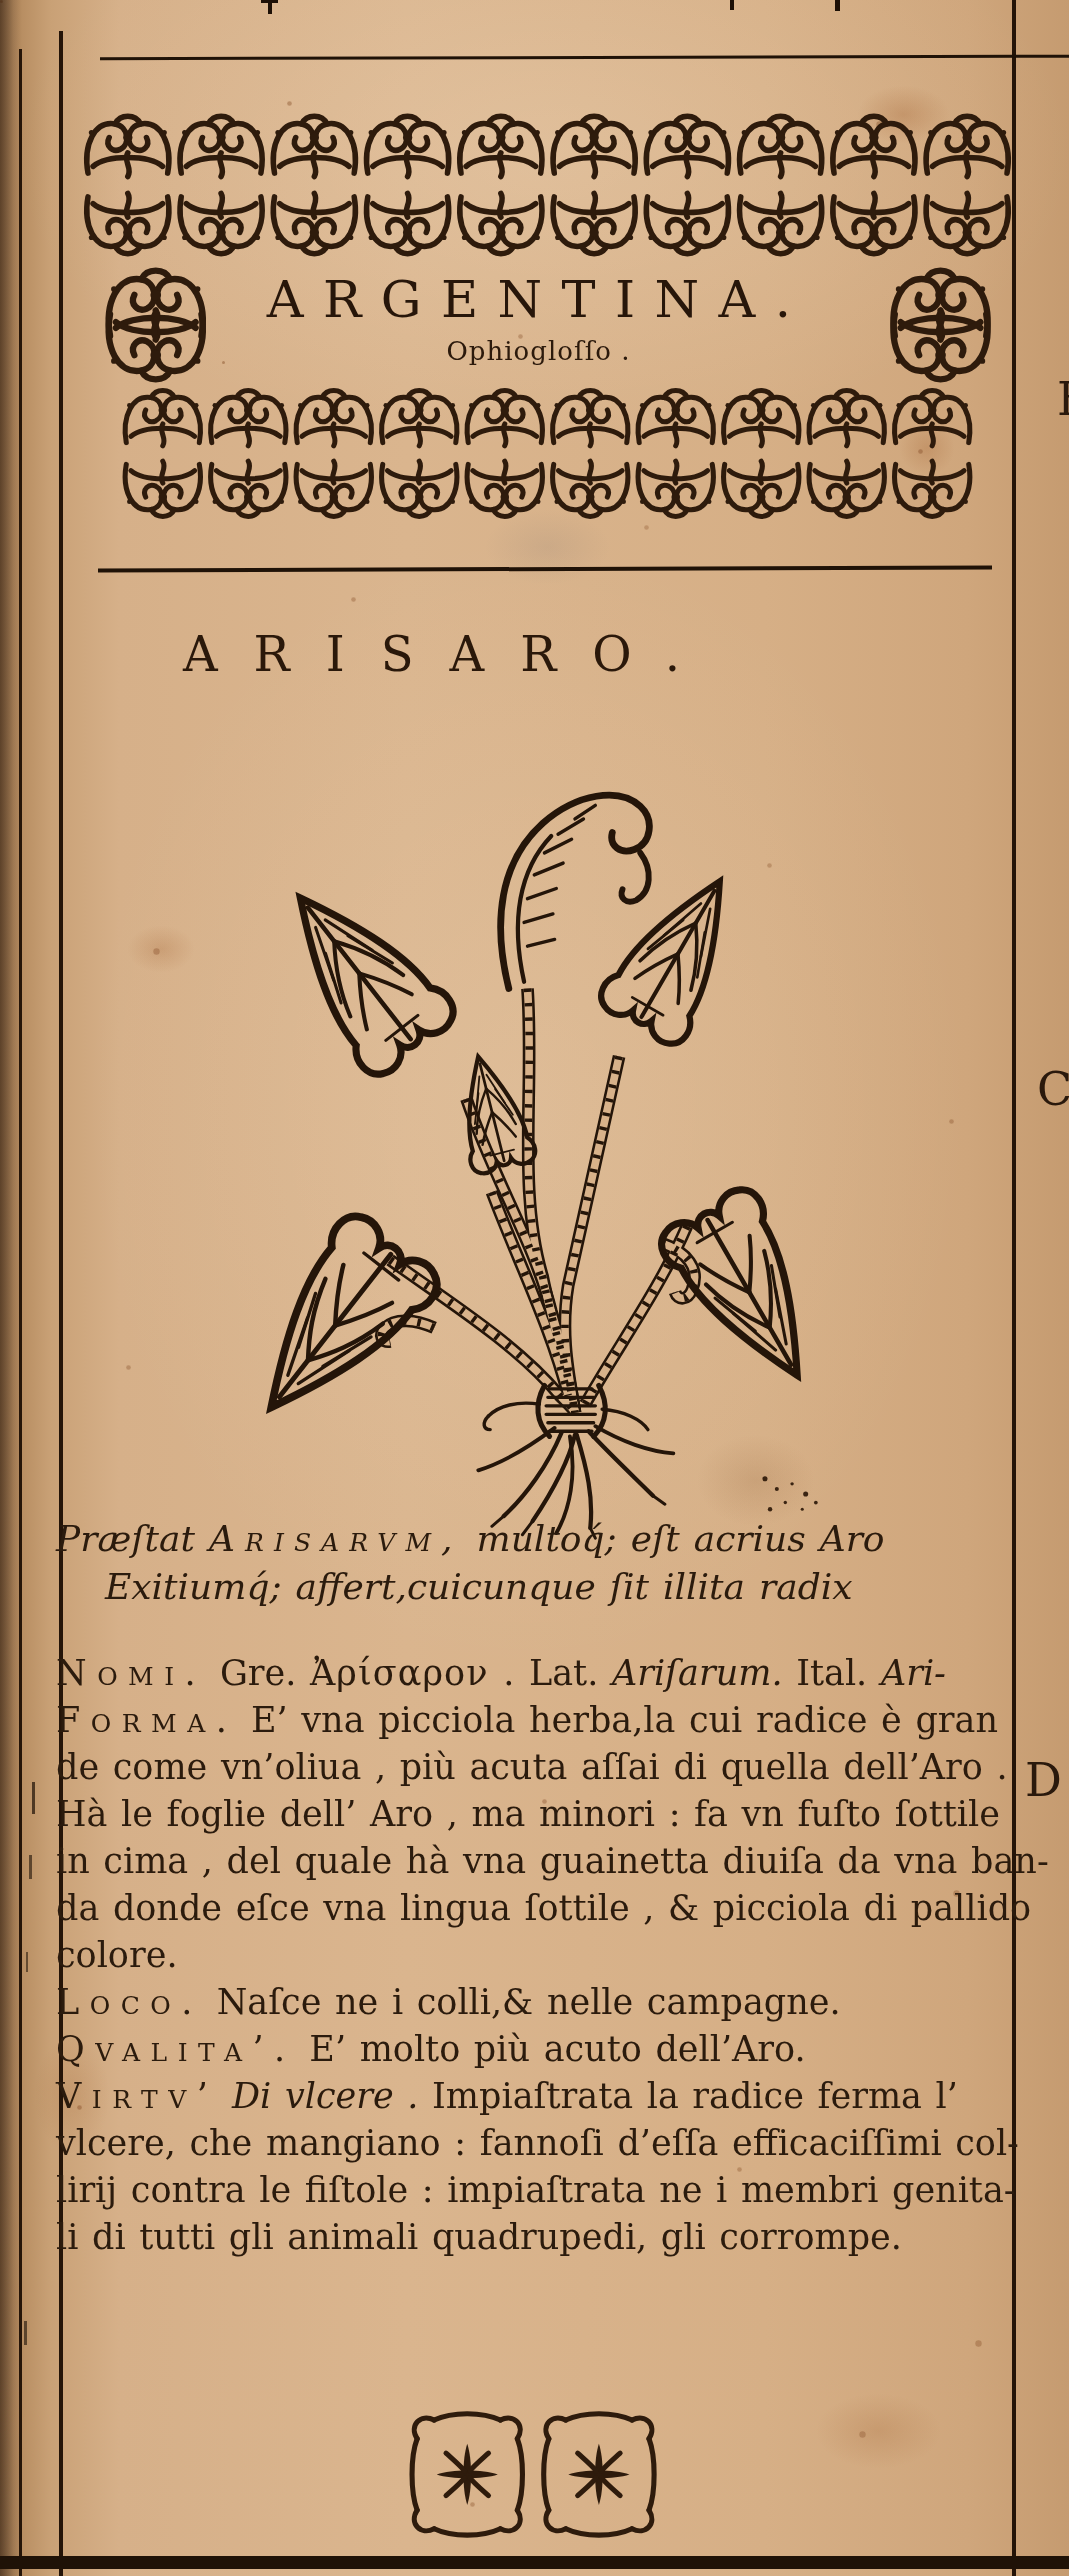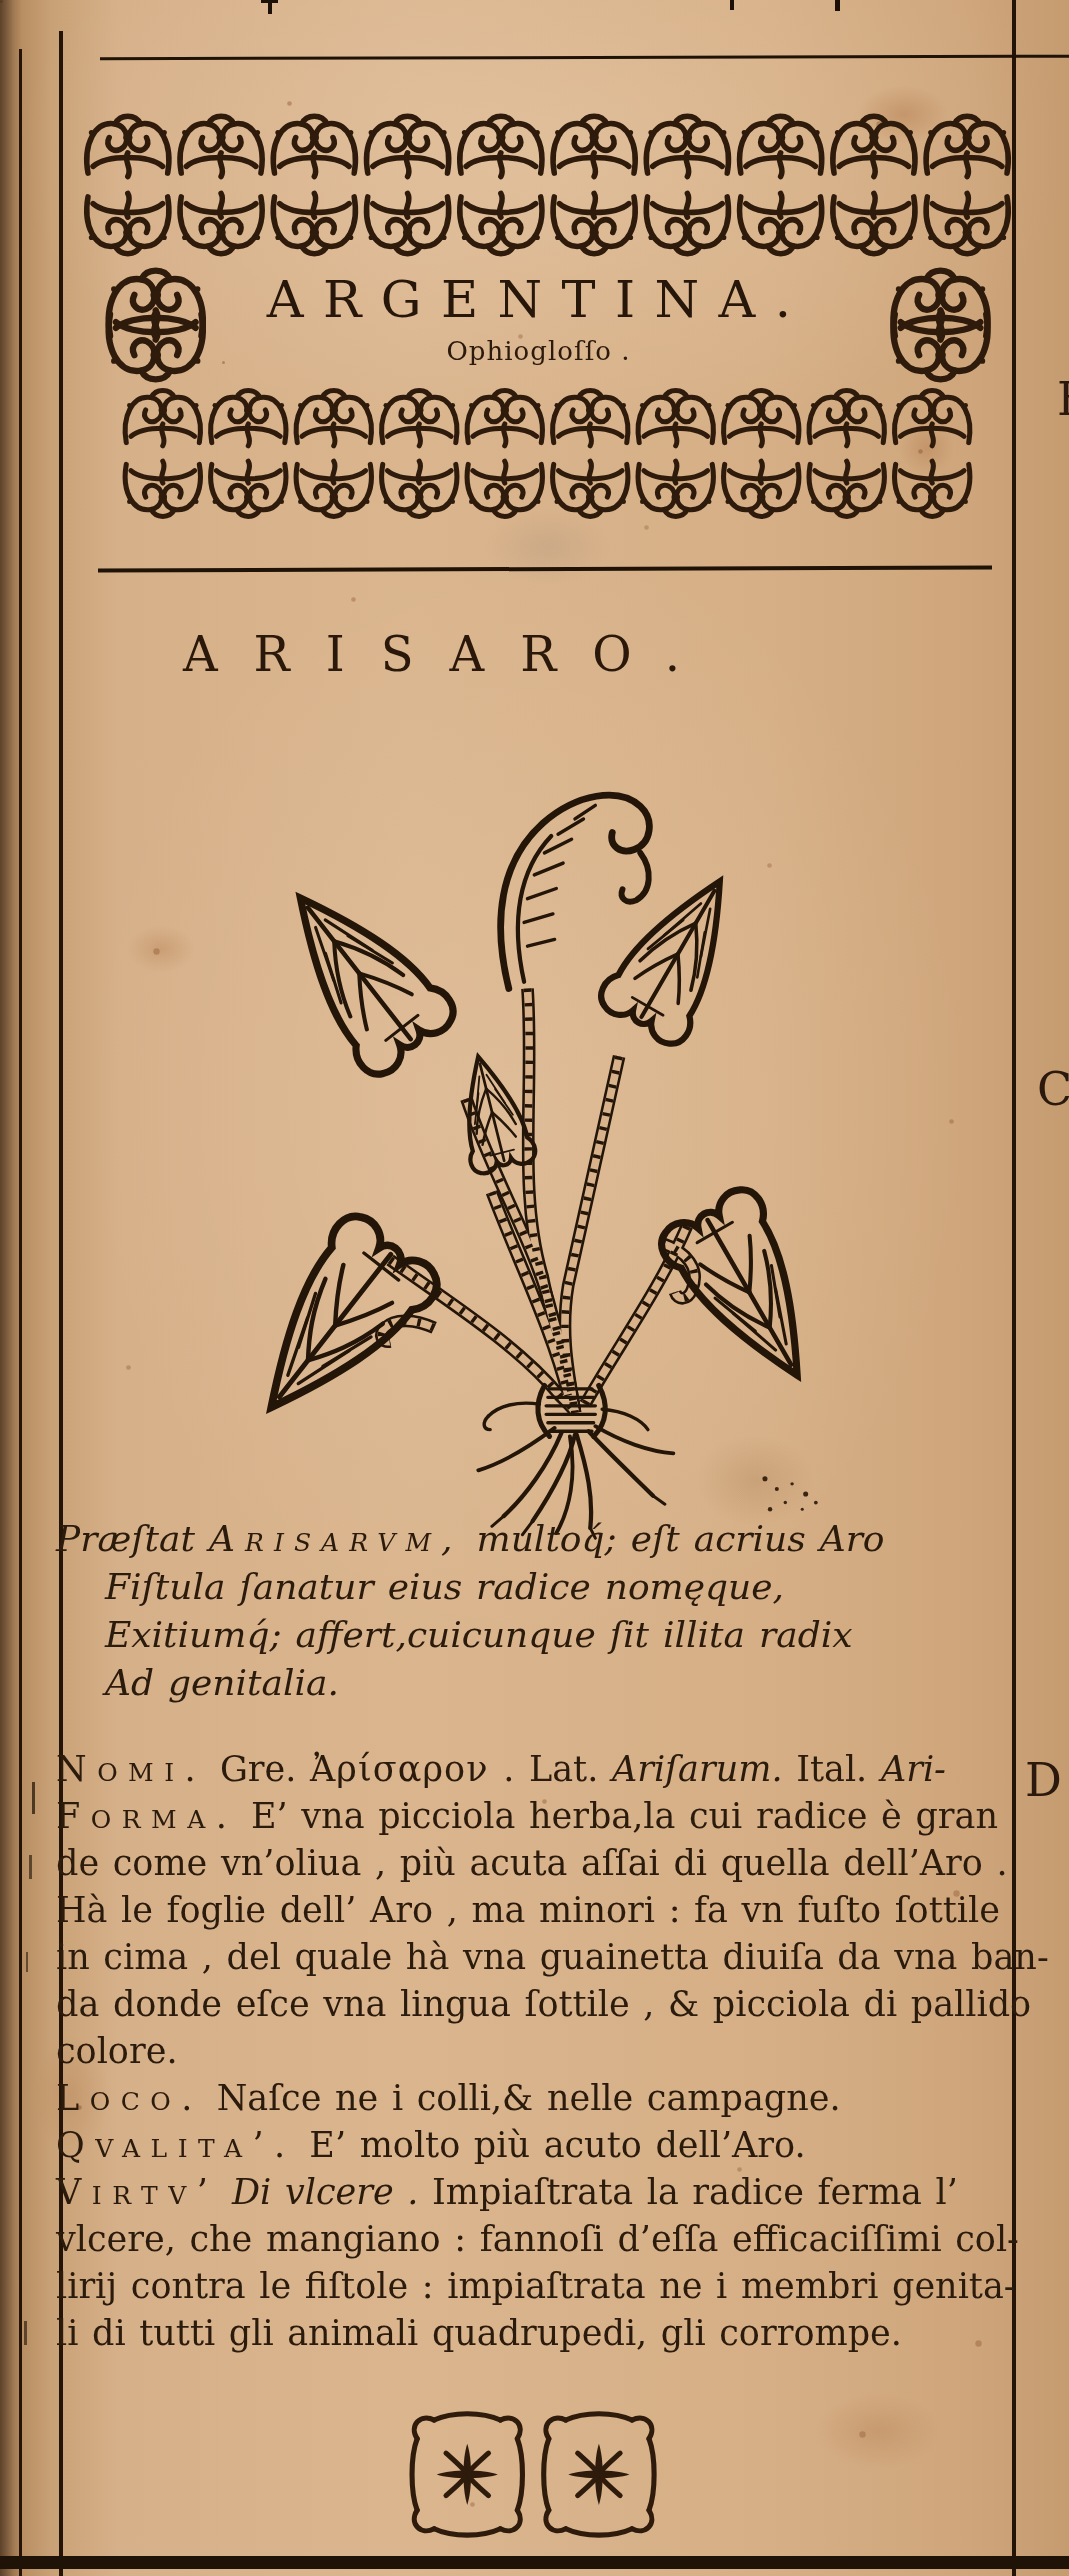--- a/index.html
+++ b/index.html
@@ -285,23 +285,21 @@
   <div class="topmark" style="left:25.5px;top:1952px;width:2.5px;height:20.4px;opacity:.55;"></div>
   <div class="topmark" style="left:24px;top:2321px;width:2.5px;height:24px;opacity:.6;"></div>
 
   <div class="textcol">
     <div class="verse">
       <div class="line">
         <span>Præſtat</span>
         <span class="sc caps-sp">Arisarvm,</span>
         <span>multoq́; eſt acrius Aro</span>
       </div>
-      <div class="line vindent">Fiſtula ſanatur eius radice nomęque,</div>
       <div class="line vindent">Exitiumq́; affert,cuicunque ſit illita radix</div>
-      <div class="line vindent">Ad genitalia.</div>
     </div>
 
     <div class="vgap"></div>
 
     <div class="line indent">
       <span class="sc">Nomi.</span>
       <span>Gre.</span>
       <span class="greek">Ἀρίσαρον .</span>
       <span>Lat.</span>
       <span class="it">Ariſarum.</span>

